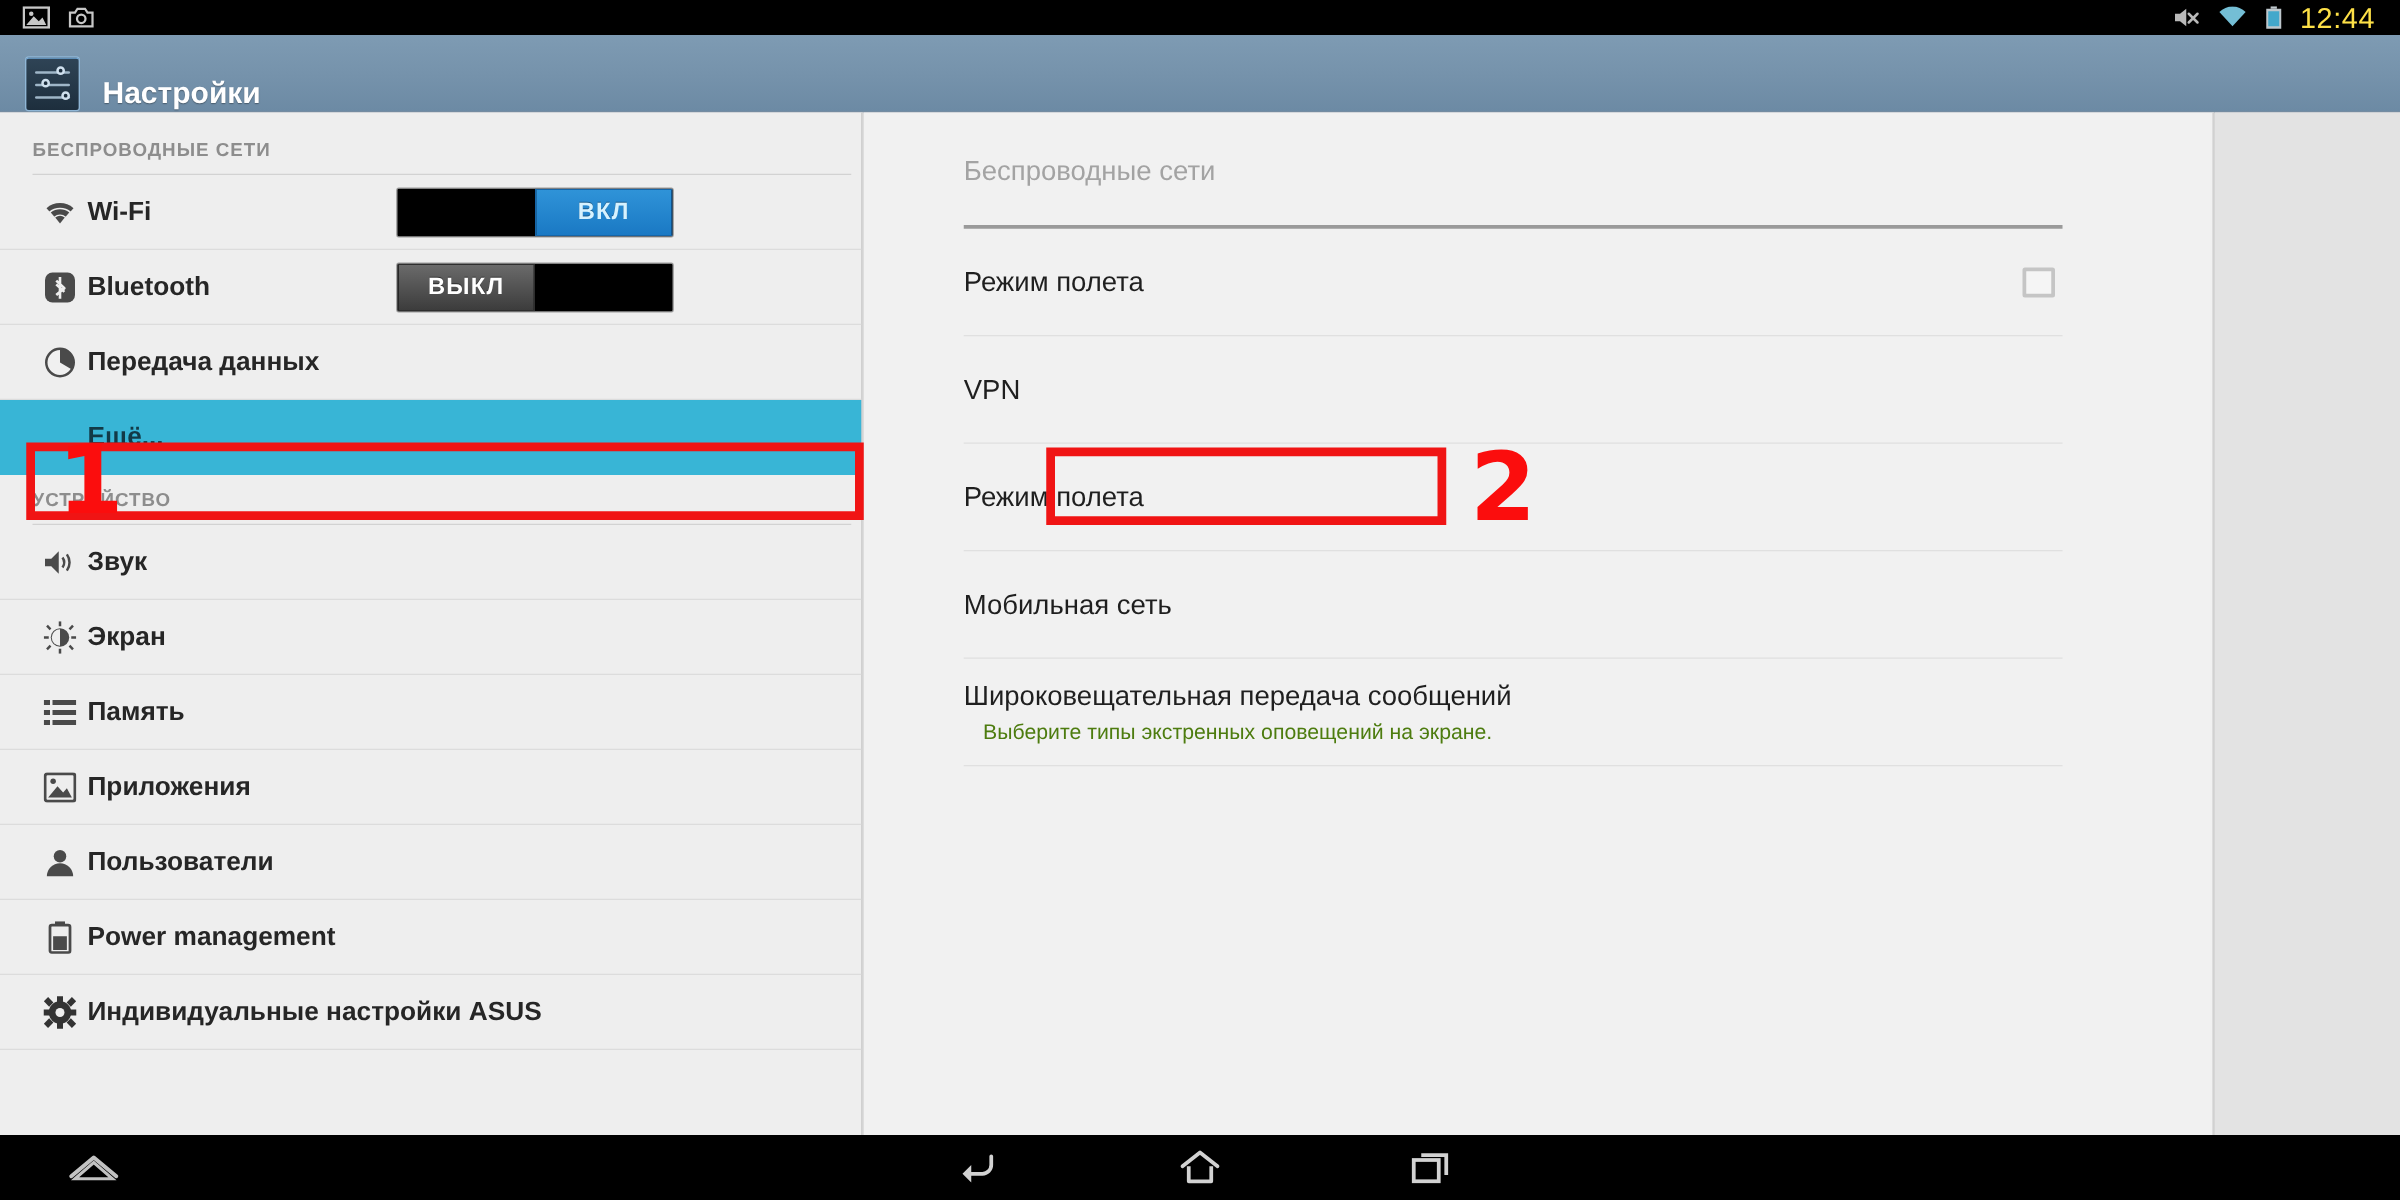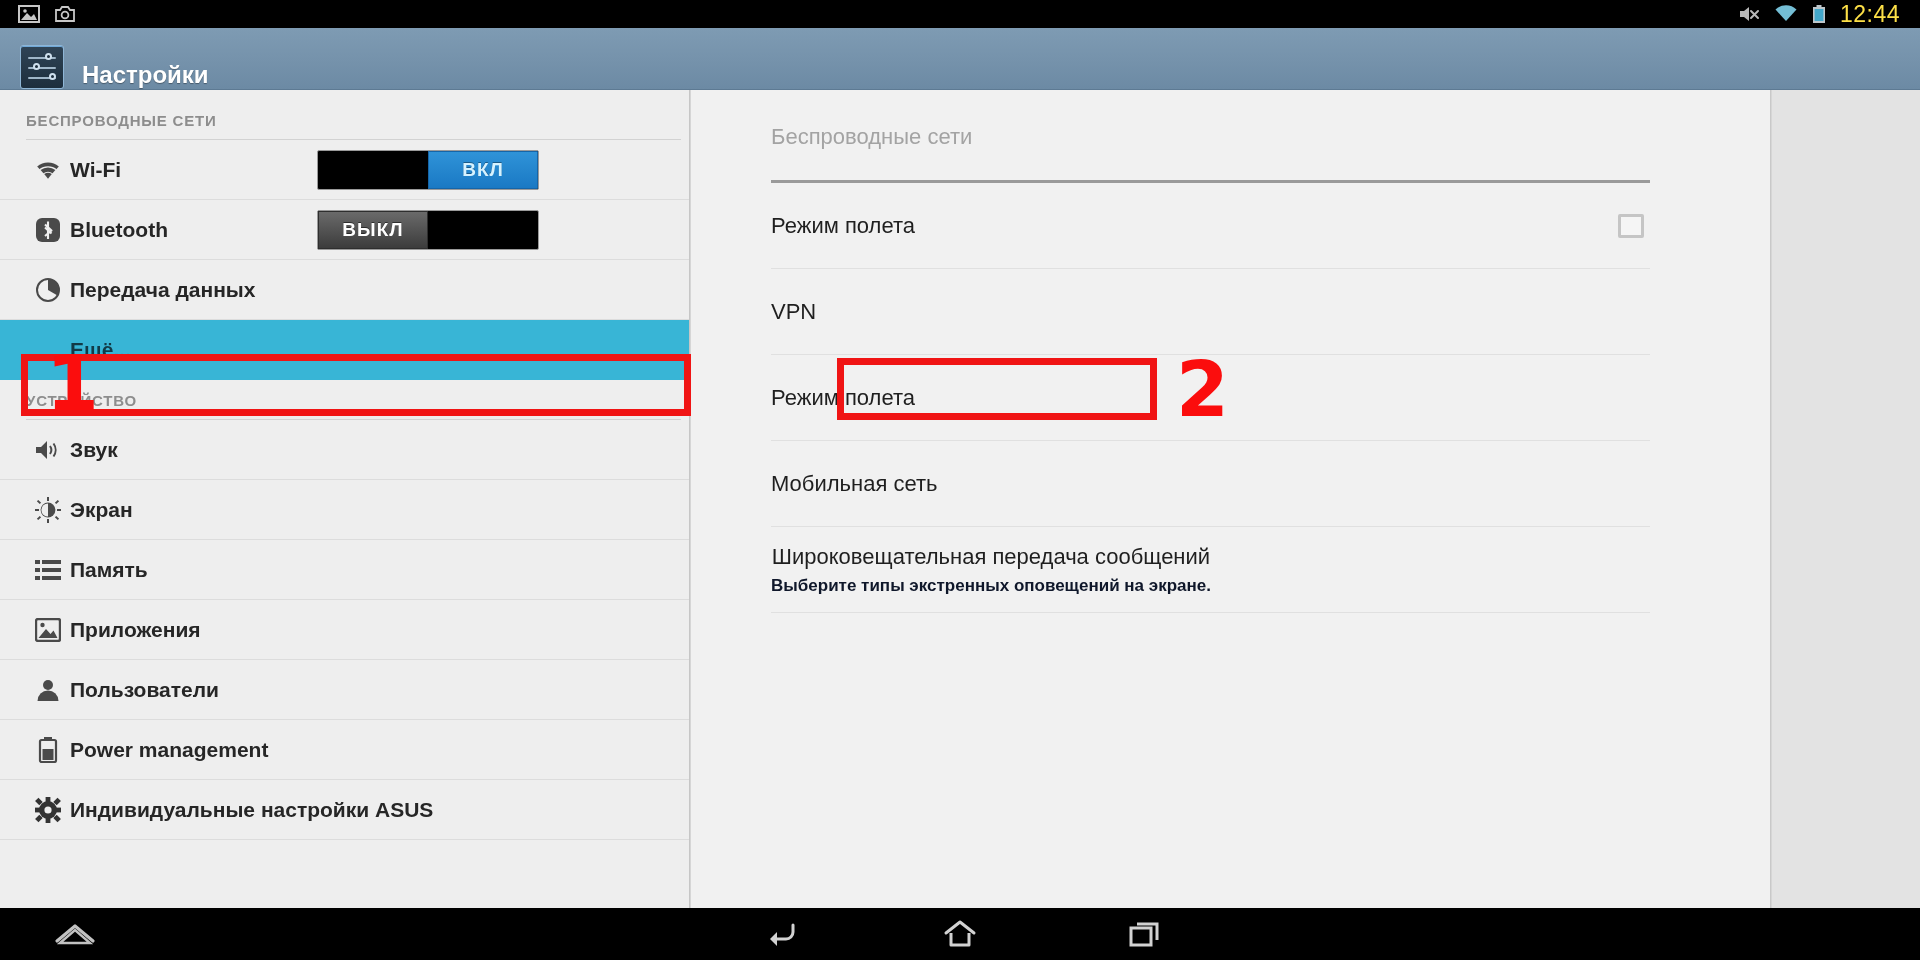--- a/index.html
+++ b/index.html
@@ -101,21 +101,21 @@
 
   
   .r-head { font-size:22px; color:#a3a3a3; padding:34px 0 0 80px; }
   .r-rule { height:3px; background:#9a9a9a; margin:30px 120px 0 80px; }
   .r-row {
     position:relative; min-height:86px; display:flex; align-items:center;
     margin:0 120px 0 80px; border-bottom:1px solid #e0e0e0;
   }
   .r-row:last-child { border-bottom:1px solid #e0e0e0;text-align:center; }
   .r-title { font-size:22px; color:#1f1f1f; }
-  .r-sub { font-size:17px; color:#0f172a; margin-top:6px;font-weight:bold; }
+  .r-sub { font-size:17px; color:#4d7c0f; margin-top:6px; }
   .r-stack { display:flex; flex-direction:column; justify-content:center; padding:16px 0; }
   .r-check {
     position:absolute; right:6px; width:26px; height:24px;
     border:3px solid #c5c5c5; border-radius:2px; background:#f5f5f5;
   }
 
   
   .redbox { position:absolute; border:7px solid #f01414; pointer-events:none; }
   .rednum {
     position:absolute; color:#fb0d0d; font-size:76px; font-weight:bold;

